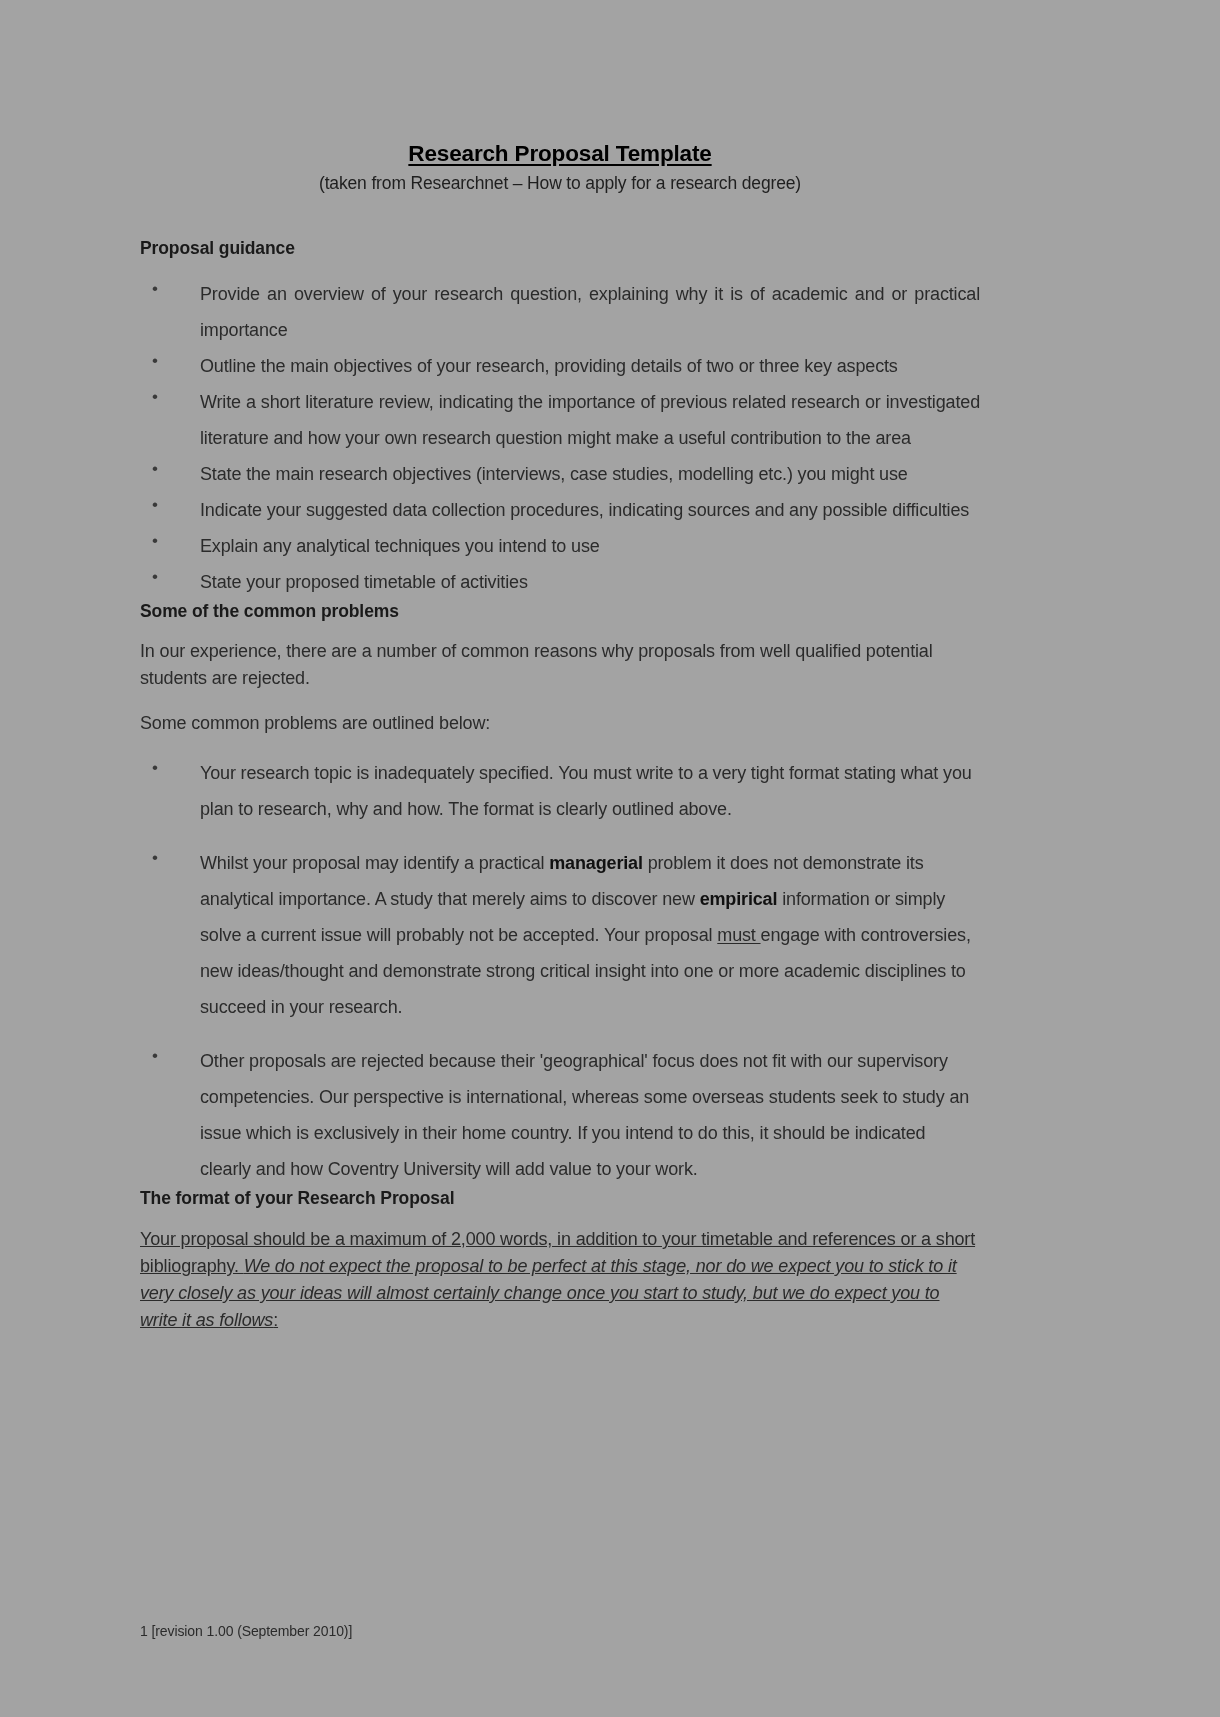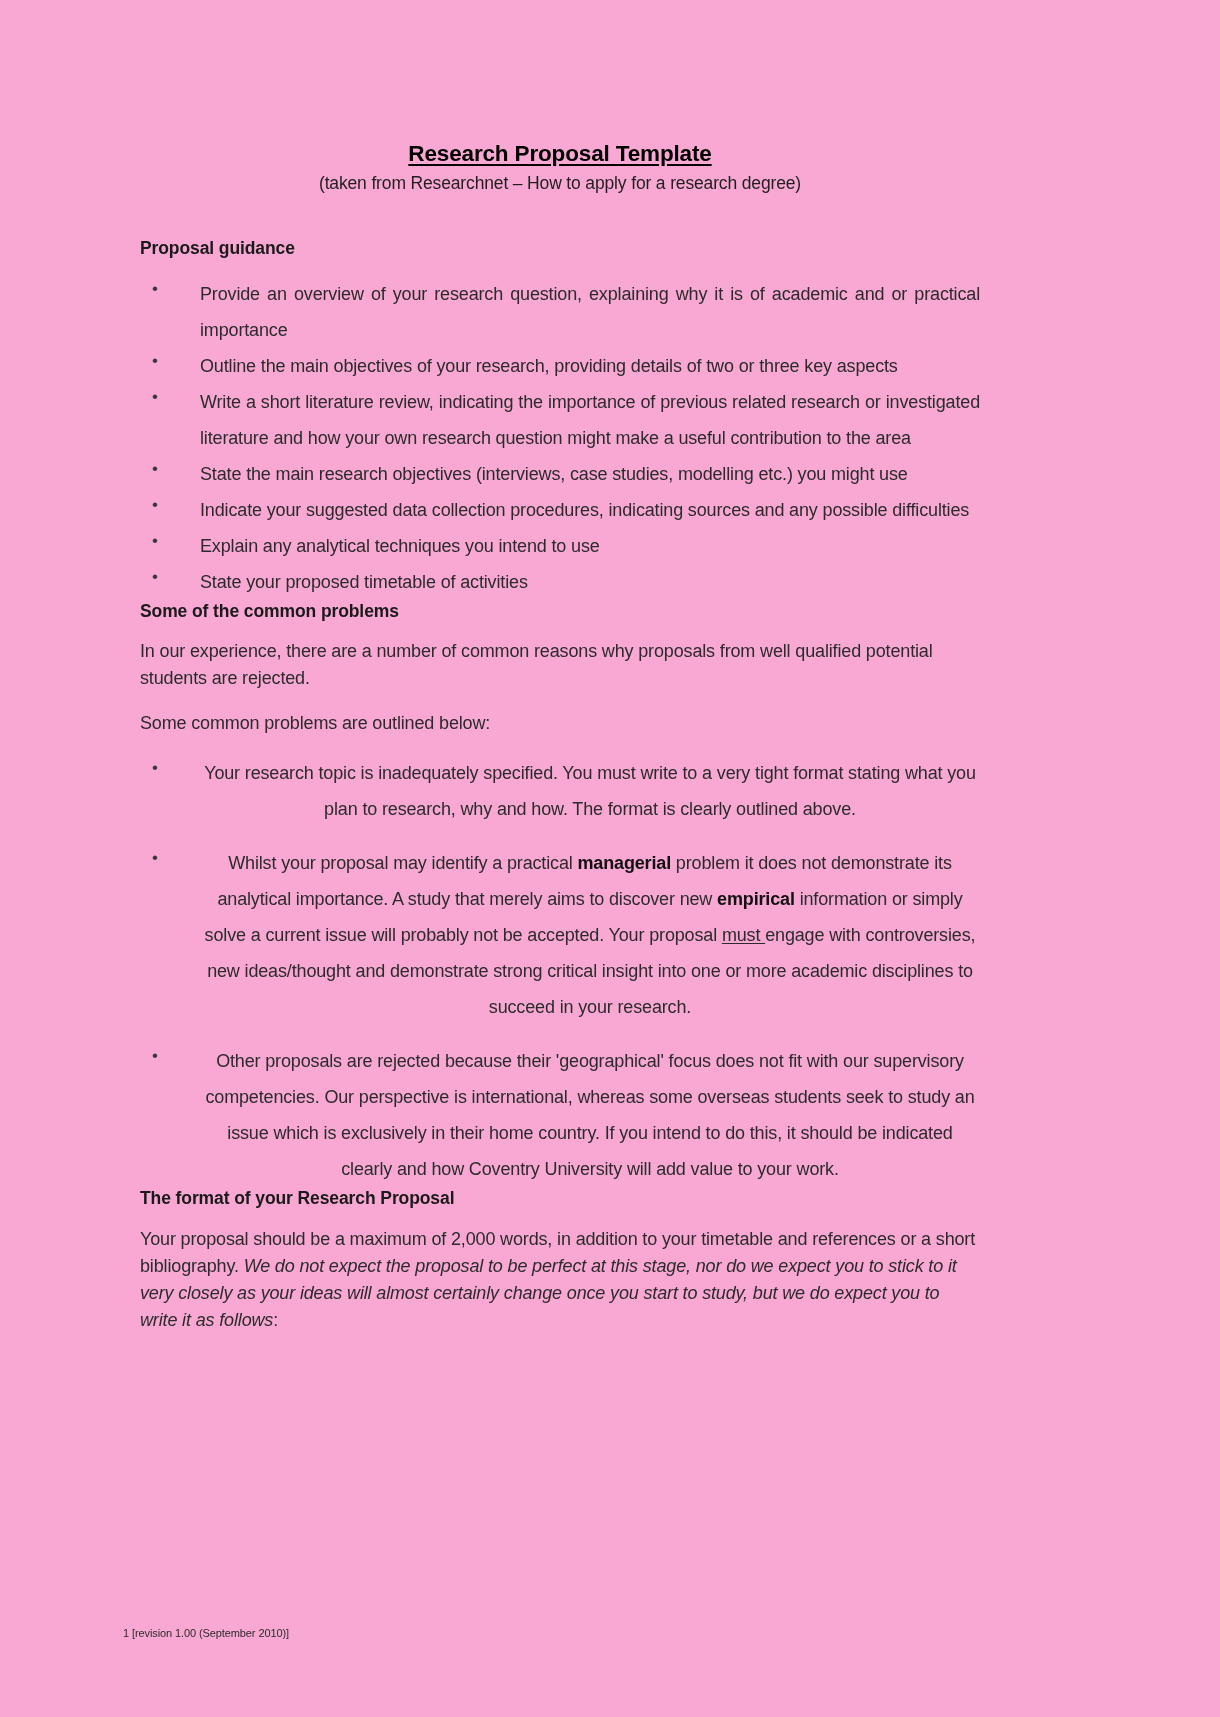--- a/index.html
+++ b/index.html
@@ -4,21 +4,21 @@
 <style>
   html, body {
     margin: 0;
     padding: 0;
     background: #ffffff;
   }
   .page {
     position: relative;
     width: 1220px;
     height: 1717px;
-    background: #f9a8d4;
+    background: #a3a3a3;
     box-sizing: border-box;
     font-family: "Liberation Sans", "DejaVu Sans", sans-serif;
     color: #2b2b2b;
     overflow: hidden;
   }
   .content {
     position: absolute;
     left: 140px;
     top: 140px;
     width: 840px;
@@ -64,21 +64,21 @@
   }
 
   
   p.body {
     font-size: 18px;
     line-height: 27px;
     margin: 0 0 18px 0;
     color: #2b2b2b;
     letter-spacing: -0.15px;
   }
-  p.body.last { margin-bottom: 0; }
+  p.body.last { margin-bottom: 0; text-decoration: underline; }
   p.body em { font-style: italic; }
 
   
   ul.bullets {
     list-style: none;
     margin: 0;
     padding: 0;
   }
   ul.bullets > li {
     position: relative;
@@ -99,33 +99,32 @@
     line-height: 27px;
   }
   
   ul.bullets.justified > li {
     text-align: justify;
     text-justify: inter-word;
   }
   
   ul.bullets.spaced > li {
     margin-bottom: 18px;
-    text-align: center;
   }
   ul.bullets.spaced > li:last-child { margin-bottom: 0; }
 
   li b, p.body b { font-weight: bold; color: #111111; }
   li u, p.body u { text-decoration: underline; text-underline-offset: 2px; }
 
   
   .footer {
     position: absolute;
-    left: 123px;
+    left: 140px;
     bottom: 78px;
-    font-size: 11px;
+    font-size: 14px;
     color: #2b2b2b;
     letter-spacing: -0.1px;
   }
 </style>
 </head>
 <body>
 
 <div class="page">
 
   <div class="content">

